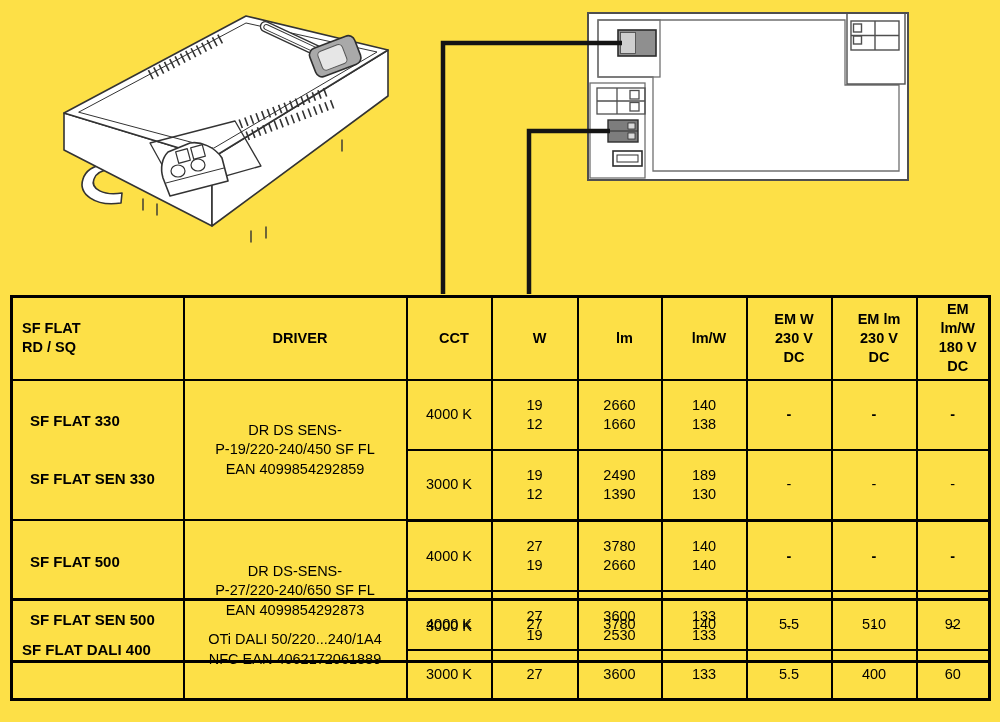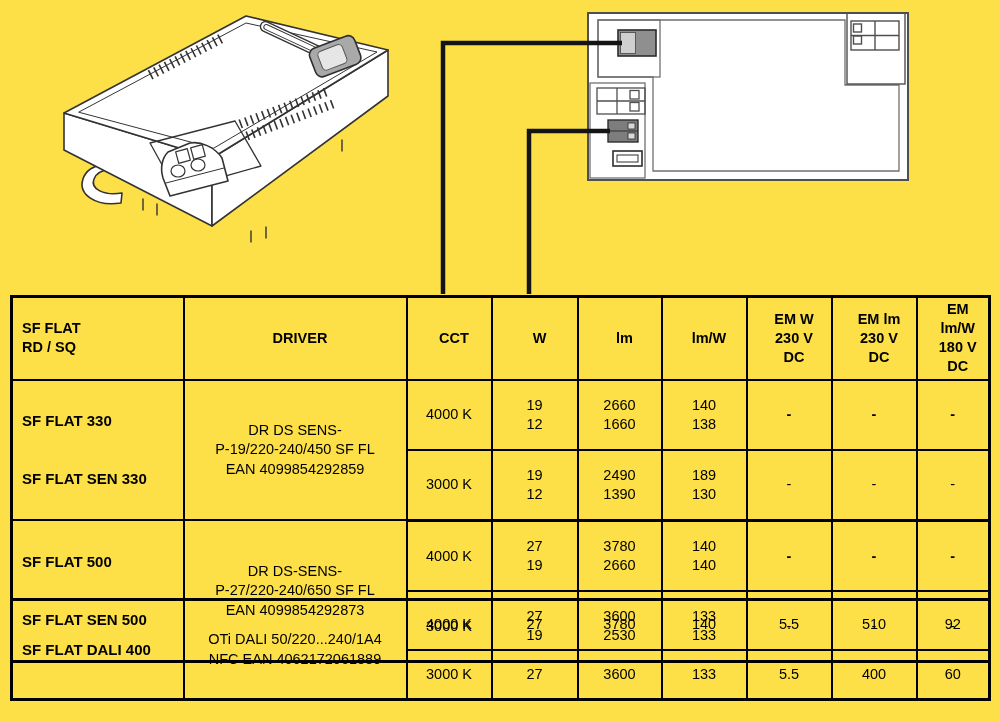--- a/index.html
+++ b/index.html
@@ -8,21 +8,21 @@
   .diagram{position:absolute;left:0;top:0;}
   table{border-collapse:collapse;table-layout:fixed;position:absolute;left:10px;width:978px;
         border:3px solid #000;}
   #table1{top:295px;}
   #table2{top:598px;}
   th,td{border:2px solid #000;text-align:center;vertical-align:middle;
         white-space:pre-line;font-size:14.5px;line-height:1.32;padding:2px;}
   th{font-weight:bold;font-size:14.5px;padding-left:12px;}
   th.left,td.left{text-align:left;padding-left:9px;}
   td.product{font-weight:bold;font-size:15px;}
-  .prodline{margin:9px 0;}
+  .prodline{margin:9px 8px;}
   tr.hdr th{height:70px;}
   tr.r{height:50px;}
   tr.sep td{border-bottom:3px solid #000;}
   td.bdash{font-weight:bold;}
 </style>
 </head>
 <body>
 
 <div class="page">
 

